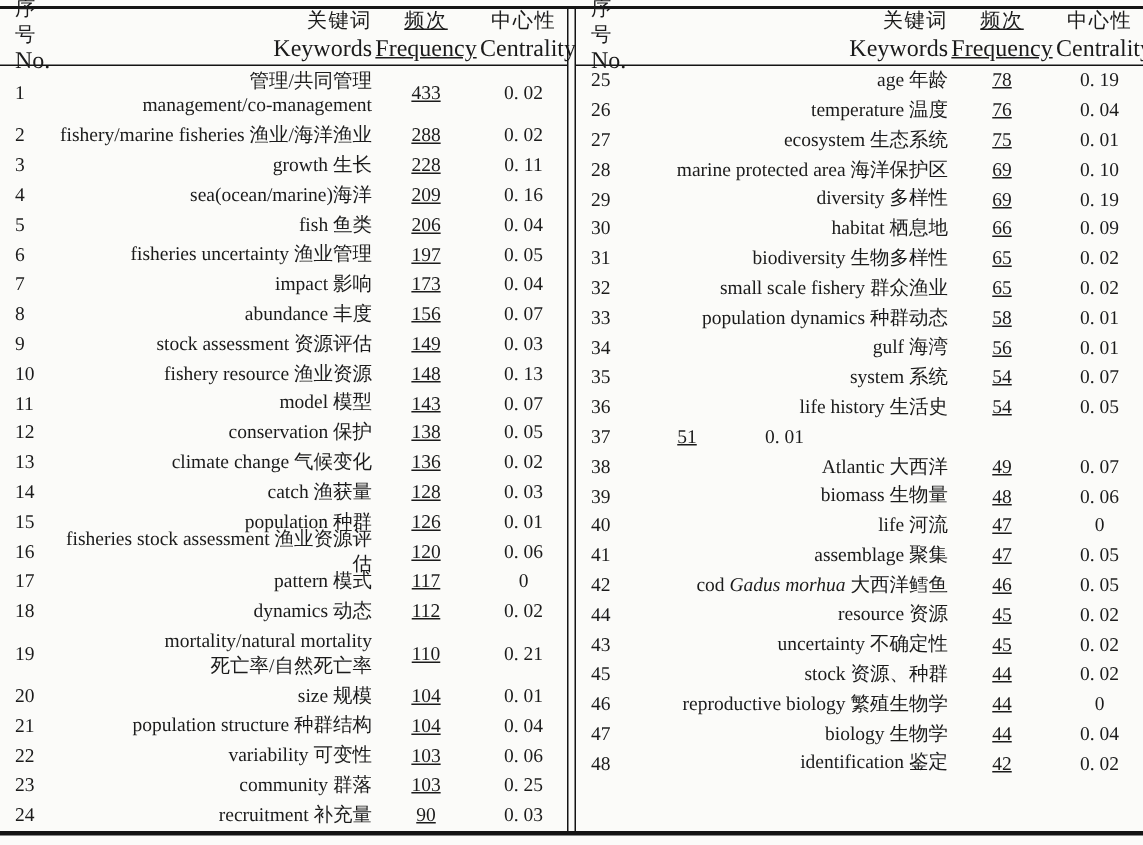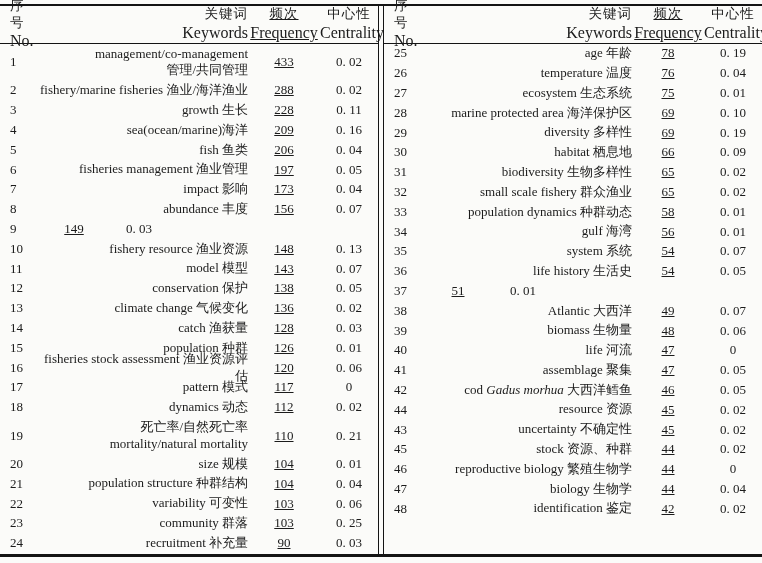--- a/index.html
+++ b/index.html
@@ -81,22 +81,22 @@
       </div>
       <div class="th c-cent">
         <span class="zh">中心性</span>
         <span class="en">Centrality</span>
       </div>
     </div>
     <div class="rows" id="left-rows">
         <div class="row tall">
           <div class="cell c-no">1</div>
           <div class="cell c-kw">
+            <div>管理/共同管理</div>
             <div><span>management/co-management</span></div>
-            <div>管理/共同管理</div>
           </div>
           <div class="cell c-freq">433</div>
           <div class="cell c-cent">0. 02</div>
         </div>
         <div class="row">
           <div class="cell c-no">2</div>
           <div class="cell c-kw">
             <div><span>fishery/marine fisheries 渔业/海洋渔业</span></div>
           </div>
           <div class="cell c-freq">288</div>
@@ -122,21 +122,21 @@
           <div class="cell c-no">5</div>
           <div class="cell c-kw">
             <div><span>fish 鱼类</span></div>
           </div>
           <div class="cell c-freq">206</div>
           <div class="cell c-cent">0. 04</div>
         </div>
         <div class="row">
           <div class="cell c-no">6</div>
           <div class="cell c-kw">
-            <div><span>fisheries management 渔业管理</span></div>
+            <div><span>fisheries uncertainty 渔业管理</span></div>
           </div>
           <div class="cell c-freq">197</div>
           <div class="cell c-cent">0. 05</div>
         </div>
         <div class="row">
           <div class="cell c-no">7</div>
           <div class="cell c-kw">
             <div><span>impact 影响</span></div>
           </div>
           <div class="cell c-freq">173</div>
@@ -145,20 +145,23 @@
         <div class="row">
           <div class="cell c-no">8</div>
           <div class="cell c-kw">
             <div><span>abundance 丰度</span></div>
           </div>
           <div class="cell c-freq">156</div>
           <div class="cell c-cent">0. 07</div>
         </div>
         <div class="row">
           <div class="cell c-no">9</div>
+          <div class="cell c-kw">
+            <div><span>stock assessment 资源评估</span></div>
+          </div>
           <div class="cell c-freq">149</div>
           <div class="cell c-cent">0. 03</div>
         </div>
         <div class="row">
           <div class="cell c-no">10</div>
           <div class="cell c-kw">
             <div><span>fishery resource 渔业资源</span></div>
           </div>
           <div class="cell c-freq">148</div>
           <div class="cell c-cent">0. 13</div>
@@ -223,22 +226,22 @@
           <div class="cell c-no">18</div>
           <div class="cell c-kw">
             <div><span>dynamics 动态</span></div>
           </div>
           <div class="cell c-freq">112</div>
           <div class="cell c-cent">0. 02</div>
         </div>
         <div class="row tall">
           <div class="cell c-no">19</div>
           <div class="cell c-kw">
+            <div><span>mortality/natural mortality</span></div>
             <div>死亡率/自然死亡率</div>
-            <div><span>mortality/natural mortality</span></div>
           </div>
           <div class="cell c-freq">110</div>
           <div class="cell c-cent">0. 21</div>
         </div>
         <div class="row">
           <div class="cell c-no">20</div>
           <div class="cell c-kw">
             <div><span>size 规模</span></div>
           </div>
           <div class="cell c-freq">104</div>

